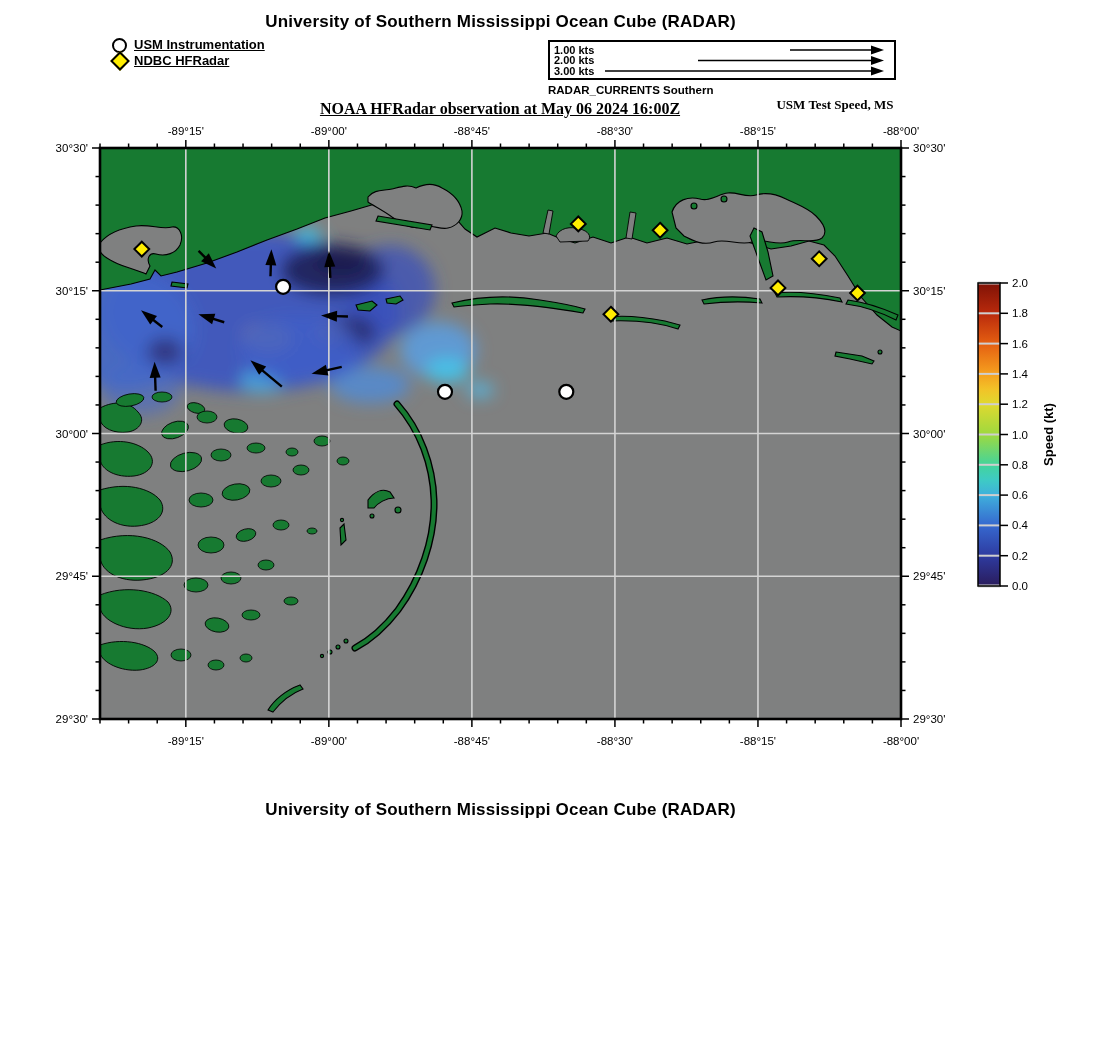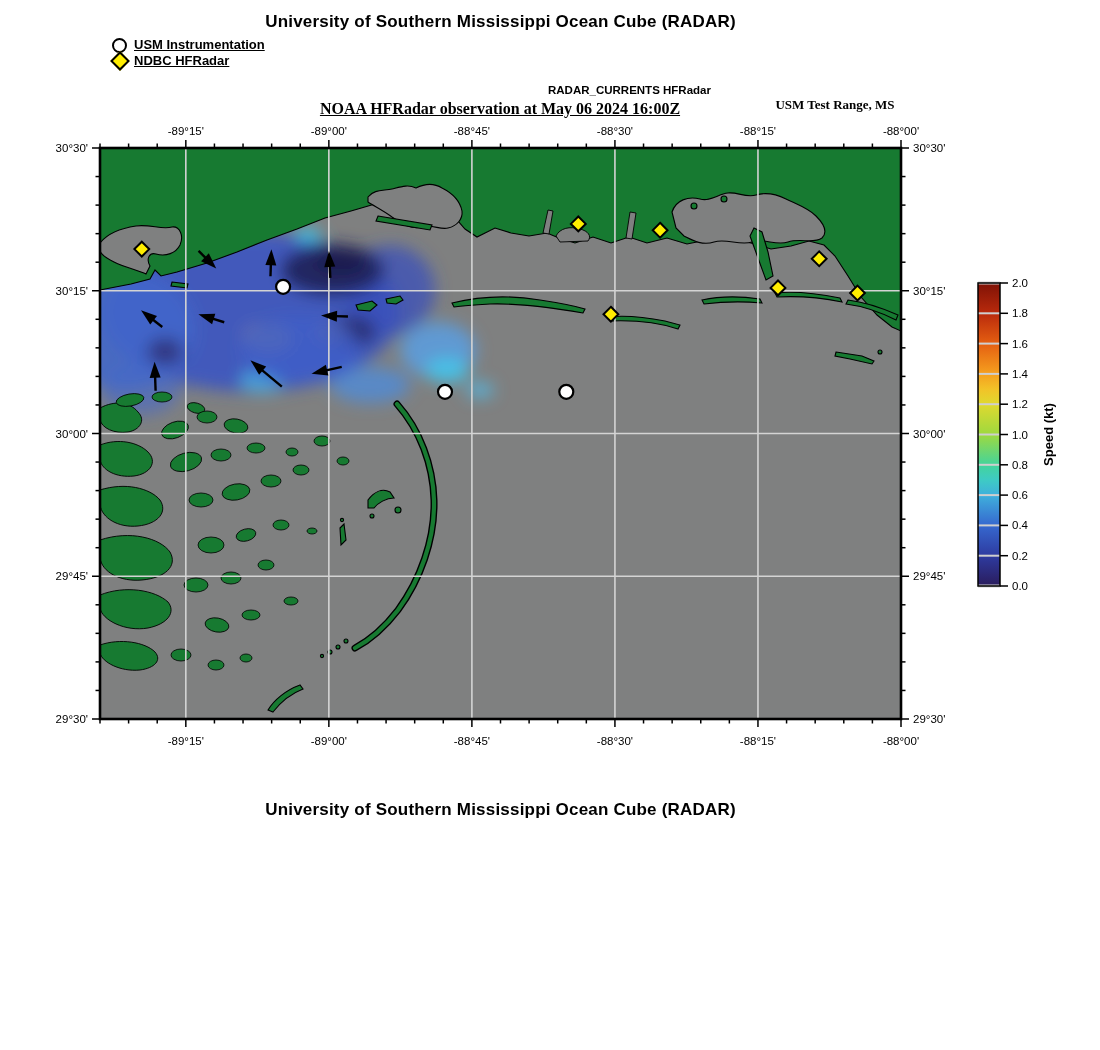--- a/index.html
+++ b/index.html
@@ -27,24 +27,37 @@
     <div class="legend-row">
       <div class="sym-circle"></div>
       <div class="legend-label">USM Instrumentation</div>
     </div>
     <div class="legend-row">
       <div class="sym-diamond"></div>
       <div class="legend-label">NDBC HFRadar</div>
     </div>
   </div>
 
-  <div class="abs t-caption" style="left:548px;top:84px;">RADAR_CURRENTS HFRadar</div>
+  <div class="abs vecbox" style="left:548px;top:40px;width:344px;height:36px;">
+    <svg id="vecscale" width="344" height="36">
+        <text x="4" y="11.5" font-size="11" font-weight="bold" fill="#000" font-family="&quot;Liberation Sans&quot;,sans-serif">1.00 kts</text>
+        <line x1="240" y1="8" x2="326" y2="8" stroke="#000" stroke-width="1.6"></line>
+        <polygon points="334,8 321,3.5 321,12.5" fill="#000"></polygon>
+        <text x="4" y="22" font-size="11" font-weight="bold" fill="#000" font-family="&quot;Liberation Sans&quot;,sans-serif">2.00 kts</text>
+        <line x1="148" y1="18.5" x2="326" y2="18.5" stroke="#000" stroke-width="1.6"></line>
+        <polygon points="334,18.5 321,14 321,23" fill="#000"></polygon>
+        <text x="4" y="32.5" font-size="11" font-weight="bold" fill="#000" font-family="&quot;Liberation Sans&quot;,sans-serif">3.00 kts</text>
+        <line x1="55" y1="29" x2="326" y2="29" stroke="#000" stroke-width="1.6"></line>
+        <polygon points="334,29 321,24.5 321,33.5" fill="#000"></polygon>
+      </svg>
+  </div>
+  <div class="abs t-caption" style="left:548px;top:84px;">RADAR_CURRENTS Southern</div>
 
   <div class="abs t-sub" style="left:250px;top:100px;width:500px;text-decoration:underline;">NOAA HFRadar observation at May 06 2024 16:00Z</div>
-  <div class="abs t-range" style="left:755px;top:97px;width:160px;">USM Test Range, MS</div>
+  <div class="abs t-range" style="left:755px;top:97px;width:160px;">USM Test Speed, MS</div>
 
   <svg id="mapfig" class="abs" style="left:0;top:0;" width="1100" height="830">
     <defs>
       <clipPath id="mapclip">
           <rect x="100" y="148" width="801" height="571"></rect>
         </clipPath>
       <filter id="blobblur" x="-30%" y="-30%" width="160%" height="160%">
         <feGaussianBlur stdDeviation="8"></feGaussianBlur>
       </filter>
       <linearGradient id="cbgrad" x1="0" y1="1" x2="0" y2="0">

